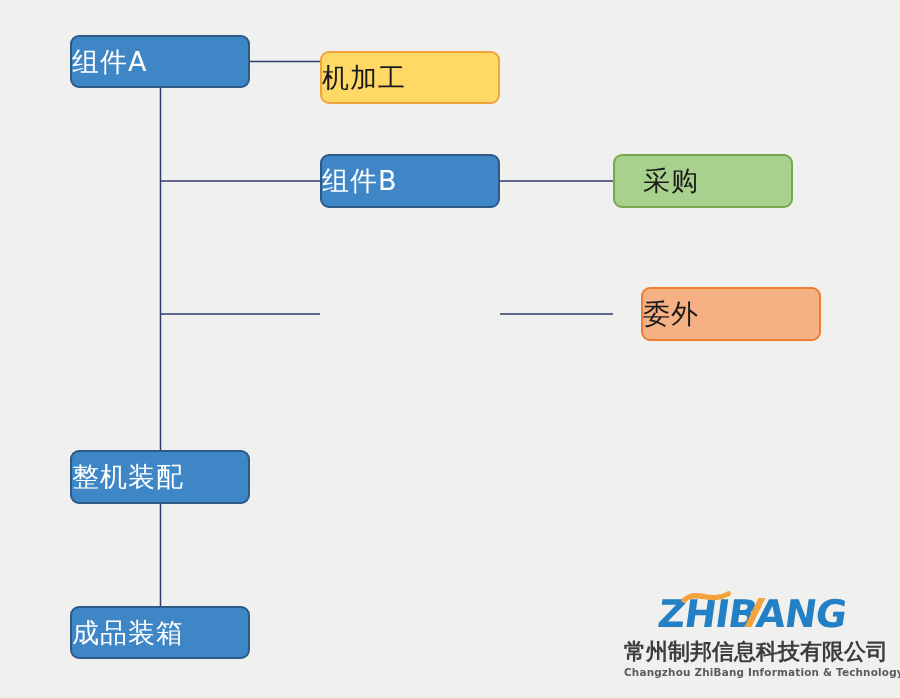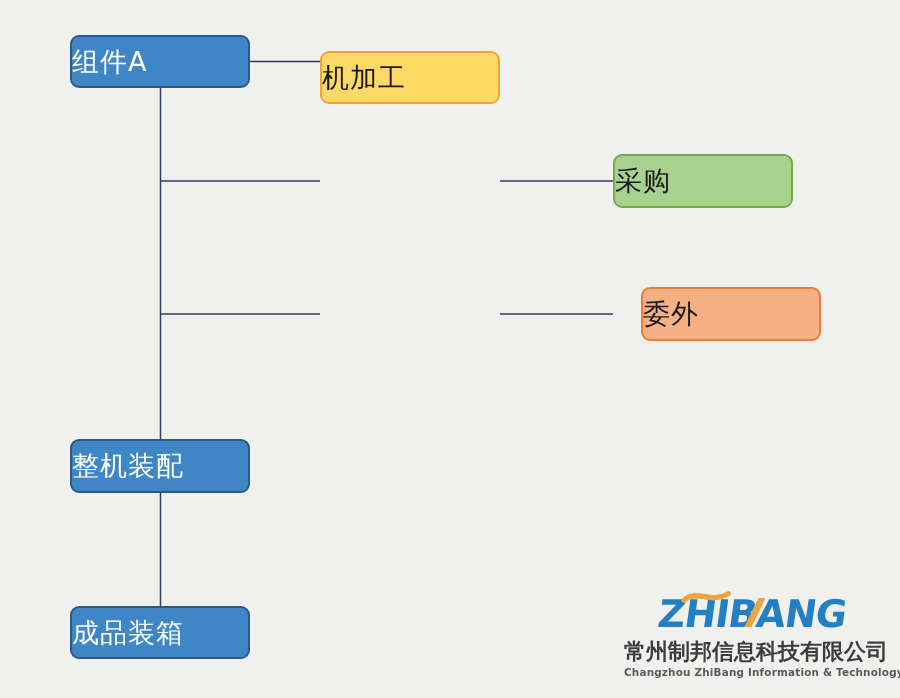--- a/index.html
+++ b/index.html
@@ -40,35 +40,36 @@
   .node.yellow {
     background: var(--yellow-fill, #ffd966);
     border-color: var(--yellow-border, #f0a33c);
     color: var(--box-text-dark, #1a1a1a);
     margin-top: 16px;
   }
   .node.green {
     background: var(--green-fill, #a9d18e);
     border-color: var(--green-border, #76a94c);
     color: var(--box-text-dark, #1a1a1a);
+    padding-left: 28px;
   }
   .node.orange {
     background: var(--orange-fill, #f5b183);
     border-color: var(--orange-border, #ec7d31);
     color: var(--box-text-dark, #1a1a1a);
     margin-left: 28px;
   }
   
   .pos-comp-a     { left: 70px;  top: 35px;  width: 180px; height: 53px; }
   .pos-machining  { left: 320px; top: 35px;  width: 180px; height: 53px; }
   .pos-comp-b     { left: 320px; top: 154px; width: 180px; height: 54px; }
   .pos-purchase   { left: 613px; top: 154px; width: 180px; height: 54px; }
   .pos-comp-c     { left: 320px; top: 287px; width: 180px; height: 54px; }
   .pos-outsource  { left: 613px; top: 287px; width: 180px; height: 54px; }
-  .pos-assembly   { left: 70px;  top: 439px; width: 180px; height: 54px; }
+  .pos-assembly   { left: 70px;  top: 450px; width: 180px; height: 54px; }
   .pos-packing    { left: 70px;  top: 606px; width: 180px; height: 53px; }
 
   .brand {
     position: absolute;
     right: 28px; bottom: 20px;
     width: 248px;
     text-align: center;
     z-index: 2;
   }
   .brand .wordmark { display: block; margin: 0 auto 2px auto; }
@@ -106,20 +107,23 @@
   </svg>
 
   <div class="node blue pos-comp-a">
     <span>组件A</span>
   </div>
 
   <div class="node yellow pos-machining">
     <span>机加工</span>
   </div>
 
+  <div class="node blue pos-comp-b">
+    <span>组件B</span>
+  </div>
 
   <div class="node green pos-purchase">
     <span>采购</span>
   </div>
 
 
   <div class="node orange pos-outsource">
     <span>委外</span>
   </div>
 

